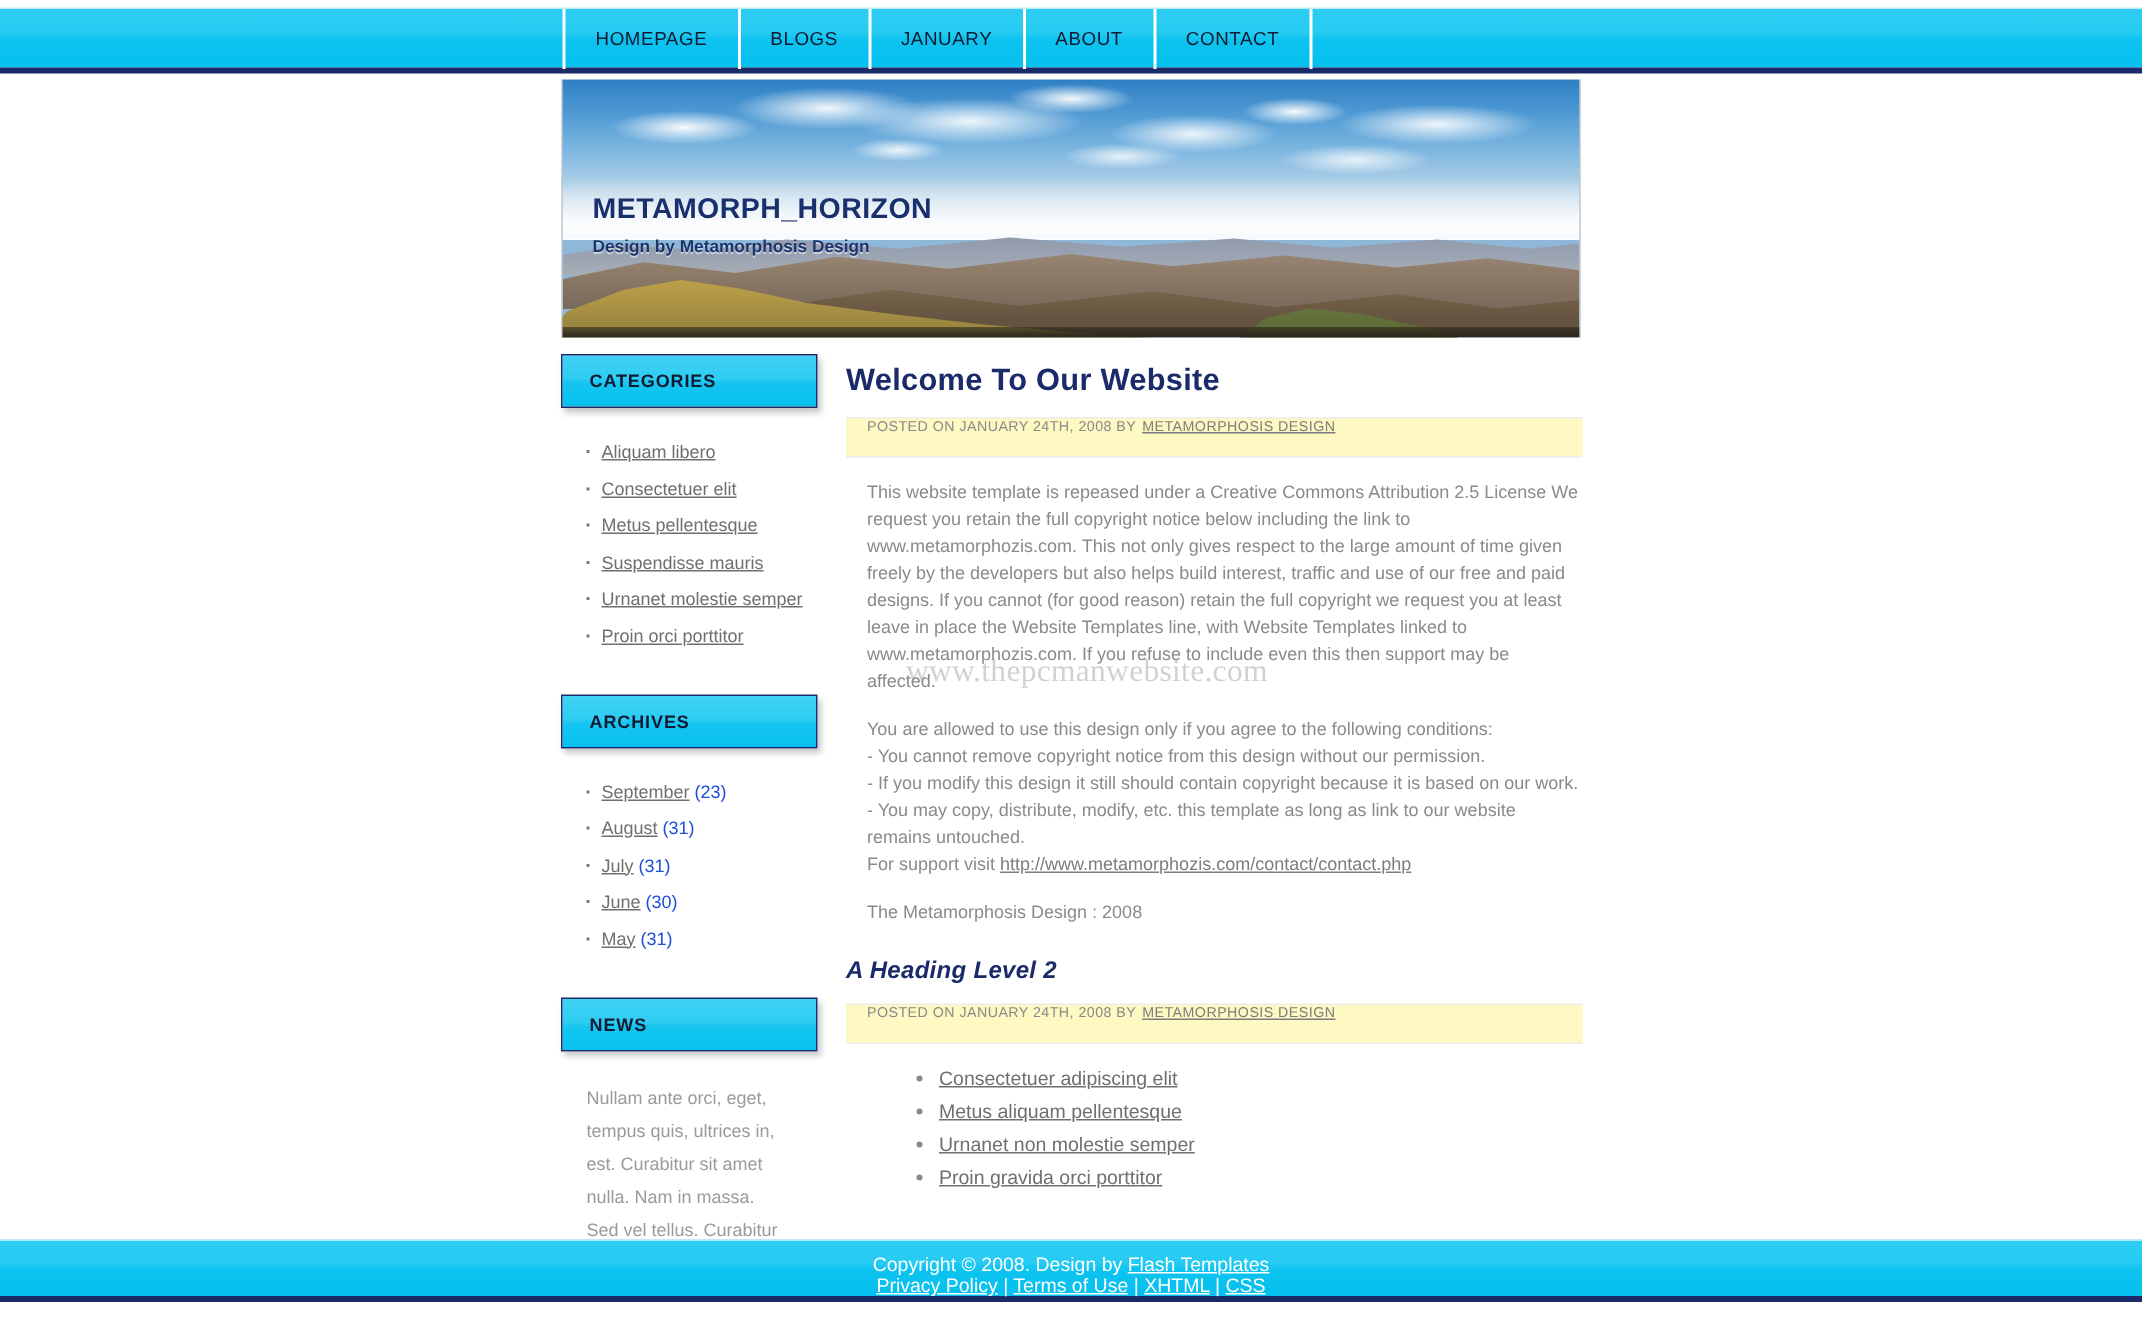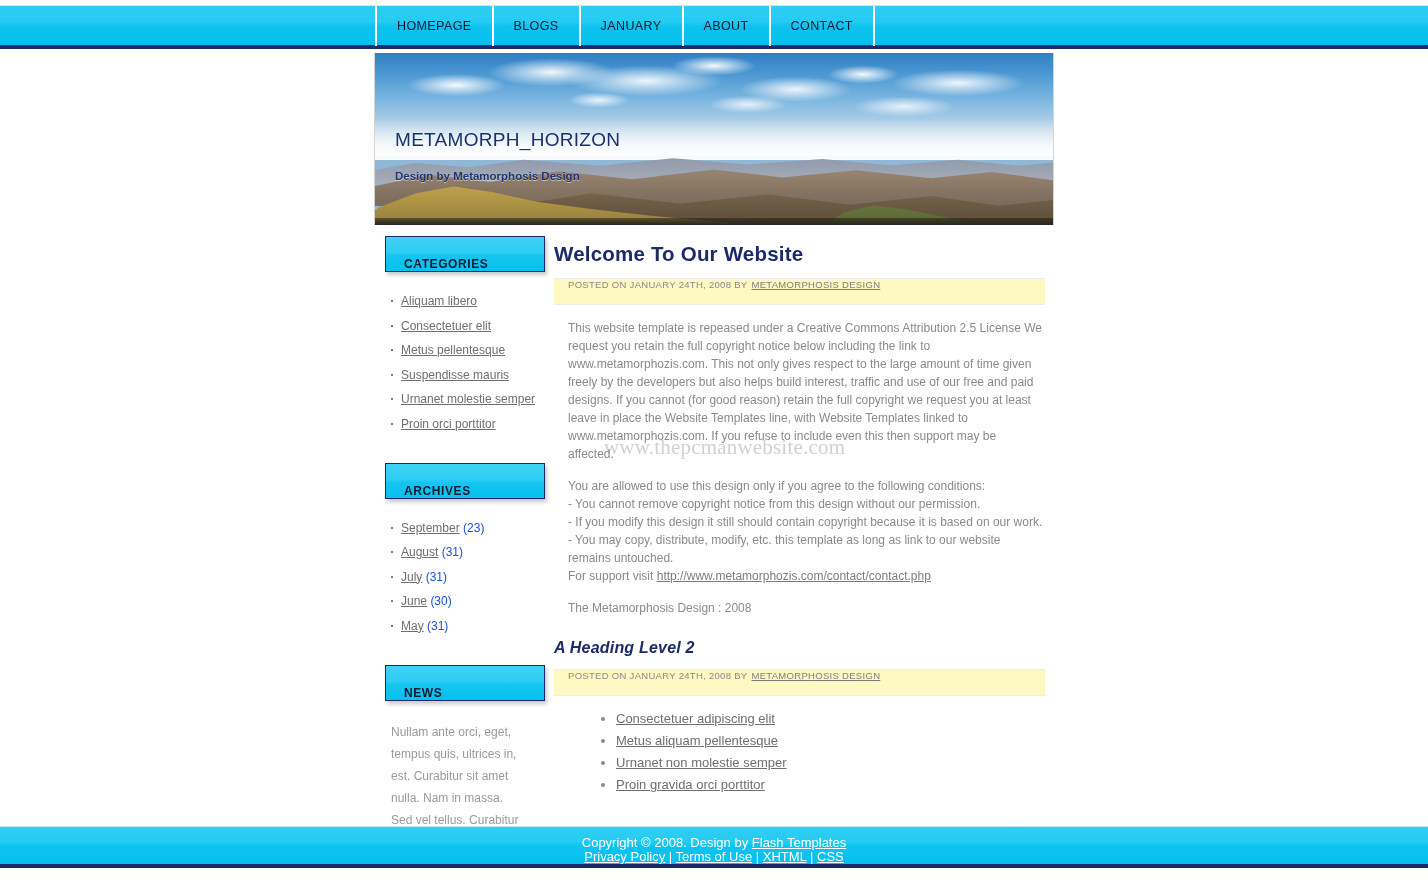--- a/index.html
+++ b/index.html
@@ -128,31 +128,31 @@
     position: absolute; left: 0; bottom: 0; width: 100%; height: 7px;
     background: linear-gradient(to bottom, rgba(40,34,26,.55), #2a251d);
   }
   #banner-text {
     position: absolute;
     left: 20px; top: 76px;
     z-index: 5;
   }
   #banner-title {
     font-size: 19px;
-    font-weight: normal;
+    font-weight: bold;
     color: #19306e;
     letter-spacing: 0.3px;
     text-shadow: 0 1px 0 rgba(255,255,255,.55);
     margin: 0;
   }
   #banner-sub {
     font-size: 11.5px;
     font-weight: bold;
     color: #1d3470;
-    margin-top: 19px;
+    margin-top: 8px;
     text-shadow: 0 1px 0 rgba(255,255,255,.5);
   }
 
   
   #content-wrap {
     position: absolute;
     left: 374px; top: 236px;
     width: 681px;
   }
 
@@ -163,22 +163,21 @@
     width: 171px;
   }
   .side-box { margin-bottom: 32px; }
   .side-head {
     height: 36px;
     background: linear-gradient(to bottom,
        #3fd2f4 0%, #2ecdf2 45%, #14c5f0 55%, #07c1ee 100%);
     border: 1px solid #1b2a68;
     box-shadow: 2px 3px 4px rgba(0,0,0,.22);
     display: flex;
-    align-items: flex-end;
-    margin-left: 11px;
+    align-items: center;
   }
   .side-head span {
     padding-left: 18px;
     font-size: 12px;
     font-weight: bold;
     color: #111a33;
     letter-spacing: 0.6px;
   }
   .side-list {
     list-style: none;
@@ -210,21 +209,21 @@
     margin: 20px 0 0 0;
     padding: 0 18px 0 17px;
     font-size: 12px;
     line-height: 22px;
     color: #9a9a9a;
   }
 
   
   #main {
     position: absolute;
-    left: 180px; top: 0;
+    left: 190px; top: 0;
     width: 491px;
   }
   .post-title {
     margin: 6px 0 0 0;
     font-size: 20.5px;
     font-weight: bold;
     color: #1b2a68;
     letter-spacing: 0.2px;
   }
   .post-title.h2 { font-size: 16px; font-style: italic; }

